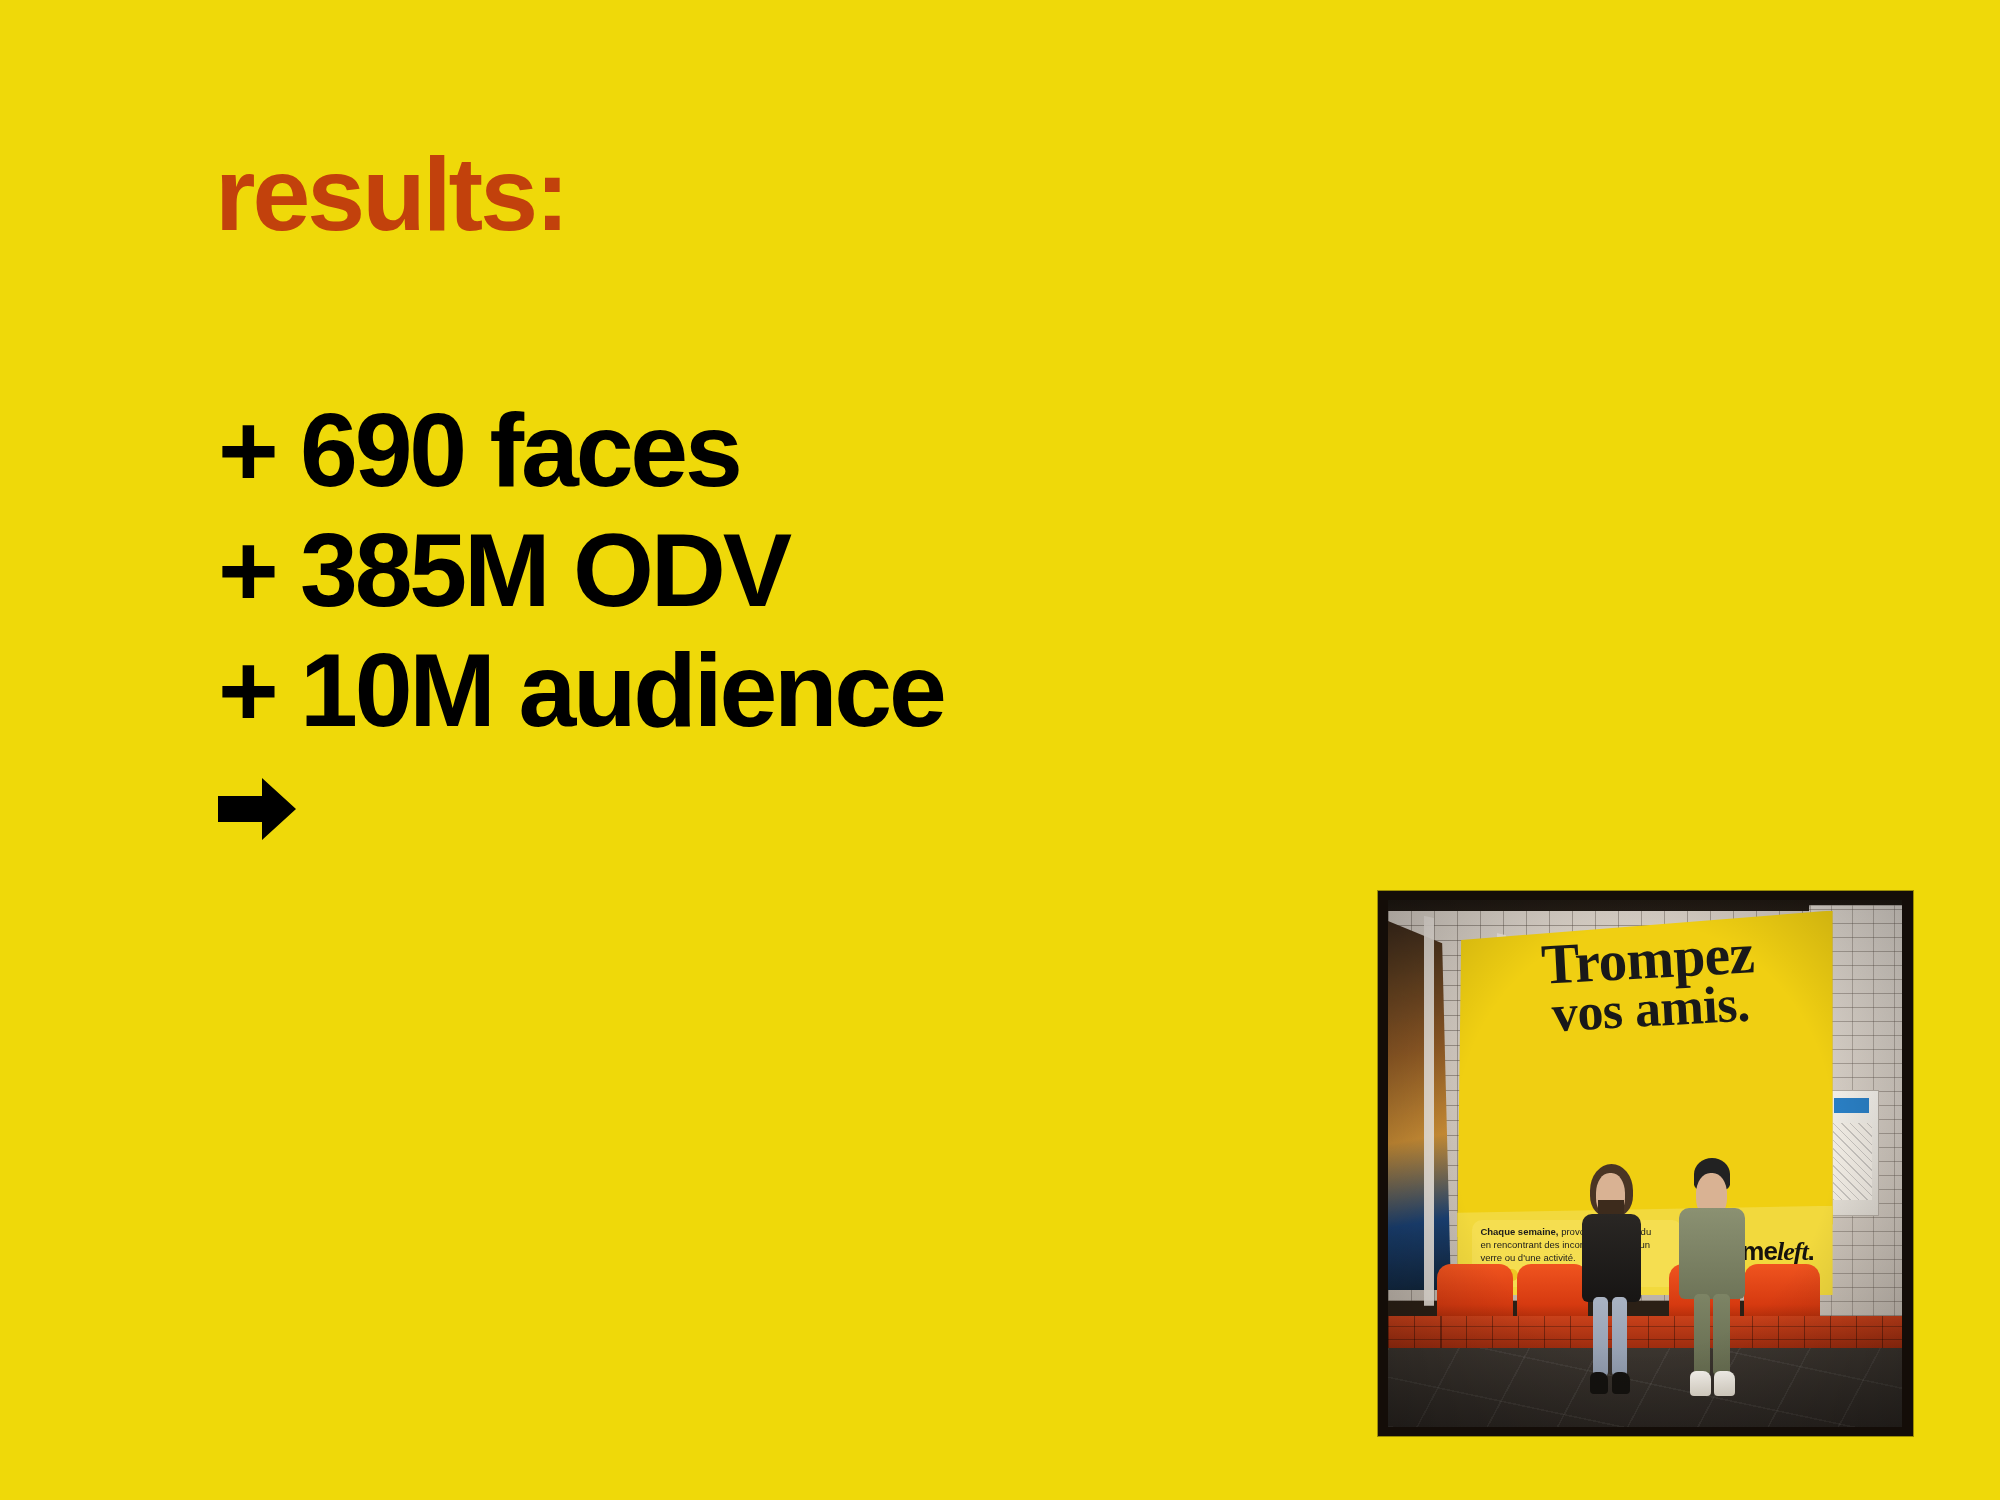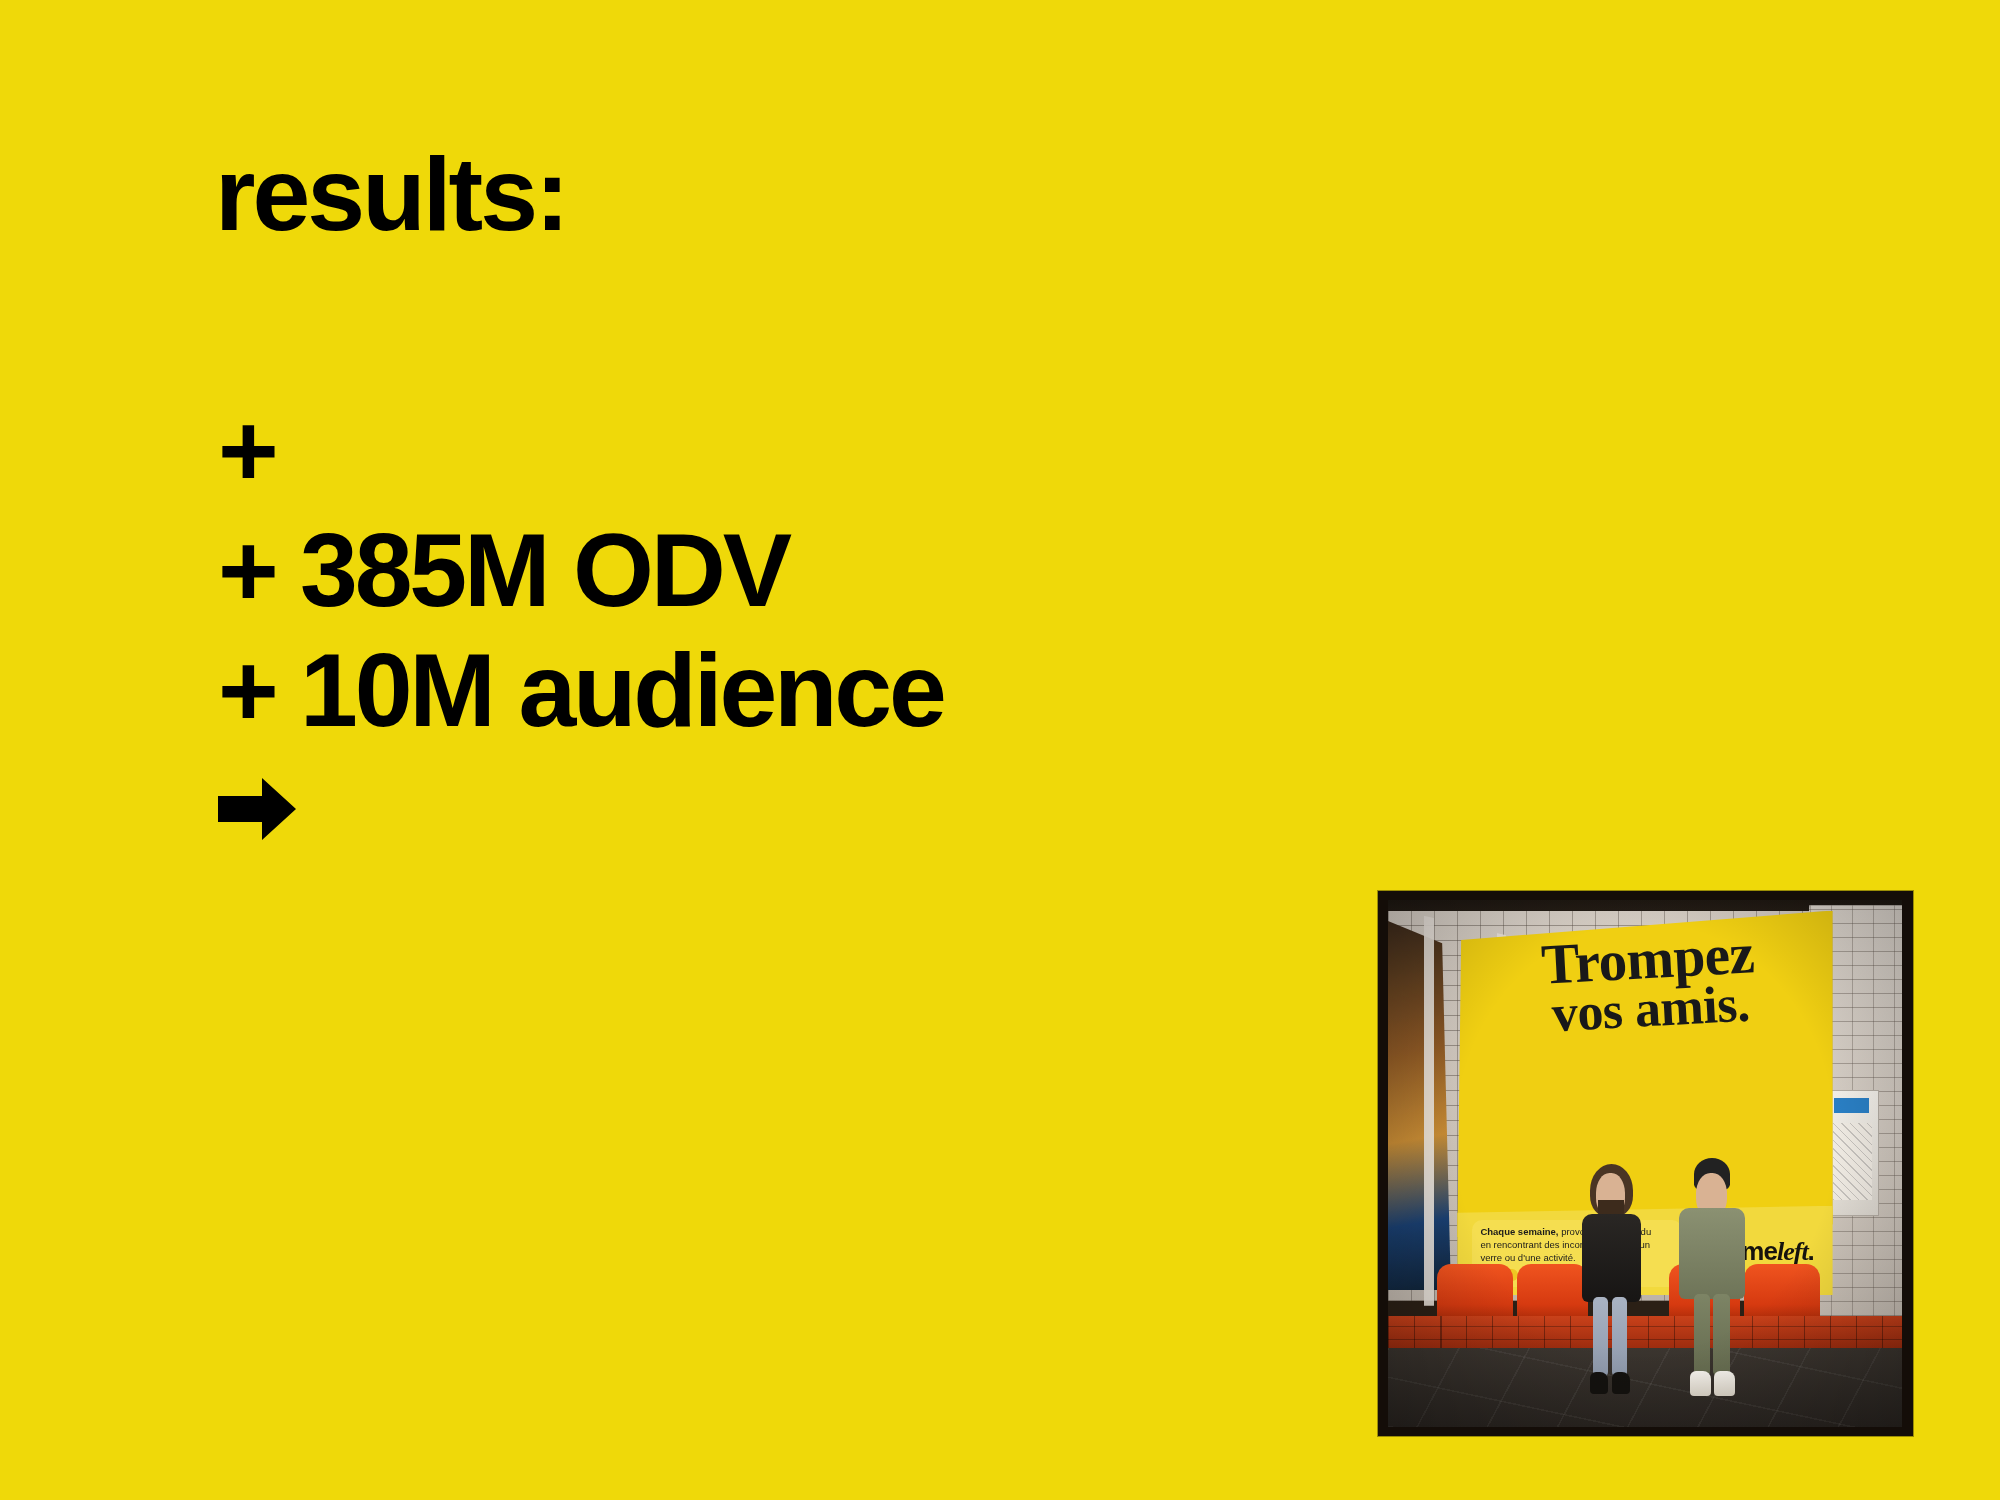--- a/index.html
+++ b/index.html
@@ -16,21 +16,21 @@
   }
 
   
   #headline {
     position:absolute;
     left:215px; top:142px;
     font-size:104px;
     font-weight:bold;
     line-height:1.0;
     letter-spacing:-3px;
-    color:#000000;
+    color:#c2410c;
     white-space:nowrap;
   }
 
   
   #results-list {
     position:absolute;
     left:218px; top:398px;
     list-style:none;
   }
   .result-line {
@@ -300,20 +300,21 @@
 <body>
 
 <div id="slide">
 
   <h1 id="headline">results:</h1>
 
   <ul id="results-list">
 
     <li class="result-line">
       <span class="marker">+</span>
+      <span class="result-text">690 faces</span>
     </li>
 
     <li class="result-line">
       <span class="marker">+</span>
       <span class="result-text">385M ODV</span>
     </li>
 
     <li class="result-line">
       <span class="marker">+</span>
       <span class="result-text">10M audience</span>

